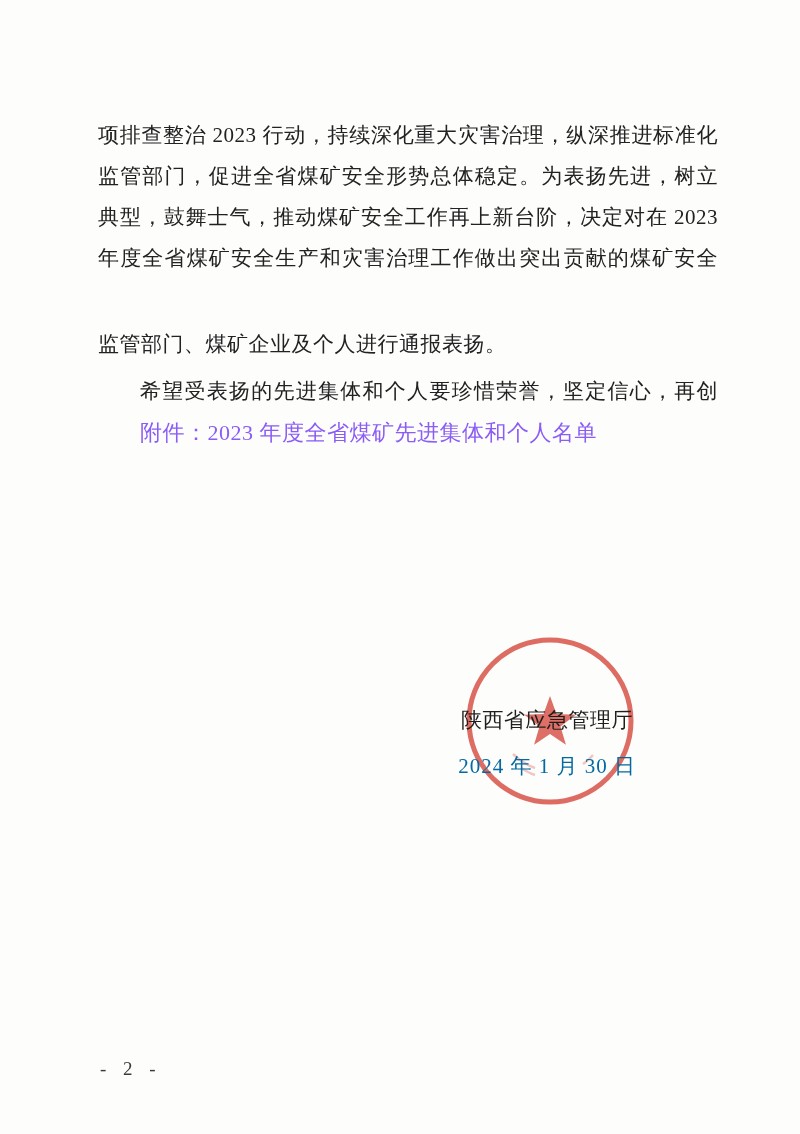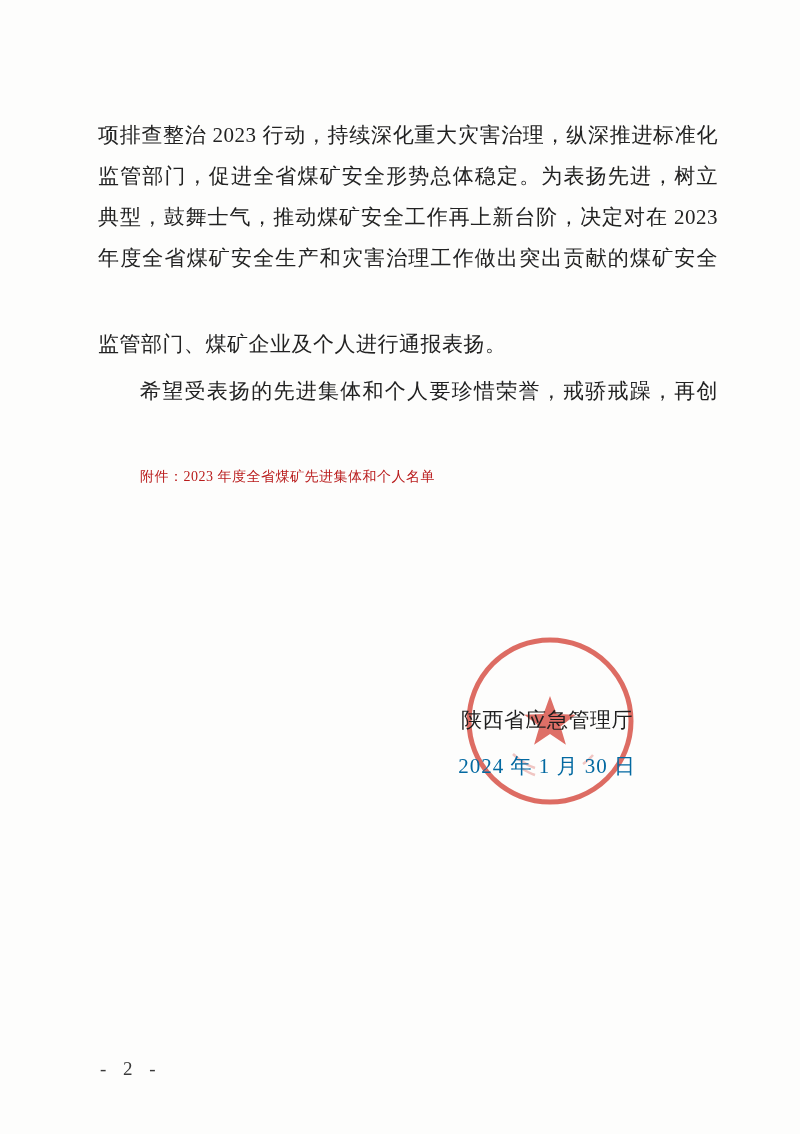--- a/index.html
+++ b/index.html
@@ -21,23 +21,22 @@
   }
   .line.end{
     text-align-last:left;
     margin-top:45px;
   }
   .line.indent{
     padding-left:42px;
   }
   .para2{margin-top:6px;}
   .attachment{
-    margin-top:44px;
     padding-left:42px;
-    font-size:14px;line-height:41px;color:#b91c1c;
+    font-size:22px;line-height:41px;color:#8b5cf6;
     letter-spacing:0.5px;
   }
   .signature-agency{
     position:absolute;left:447px;top:706px;width:200px;
     text-align:center;font-size:21px;color:#1e1e1e;
     letter-spacing:0.5px;z-index:3;
   }
   .signature-date{
     position:absolute;left:447px;top:752px;width:200px;
     text-align:center;font-size:21px;color:#0369a1;
@@ -71,21 +70,21 @@
     <path d="M 128,138 q 6,-4 10,-9" stroke="#d5473c" stroke-width="2.5" fill="none" opacity="0.3"></path>
   </svg>
 
   <div class="body-text">
     <div class="line">项排查整治 2023 行动，持续深化重大灾害治理，纵深推进标准化</div>
     <div class="line">监管部门，促进全省煤矿安全形势总体稳定。为表扬先进，树立</div>
     <div class="line">典型，鼓舞士气，推动煤矿安全工作再上新台阶，决定对在 2023</div>
     <div class="line">年度全省煤矿安全生产和灾害治理工作做出突出贡献的煤矿安全</div>
     <div class="line end">监管部门、煤矿企业及个人进行通报表扬。</div>
 
-    <div class="line indent para2">希望受表扬的先进集体和个人要珍惜荣誉，戒骄戒躁，再创</div>
+    <div class="line indent para2">希望受表扬的先进集体和个人要珍惜荣誉，坚定信心，再创</div>
 
     <div class="attachment">附件：2023 年度全省煤矿先进集体和个人名单</div>
   </div>
 
   <div class="signature-agency">陕西省应急管理厅</div>
   <div class="signature-date">2024 年 1 月 30 日</div>
 
   <div class="page-number">- 2 -</div>
 
 </div>

